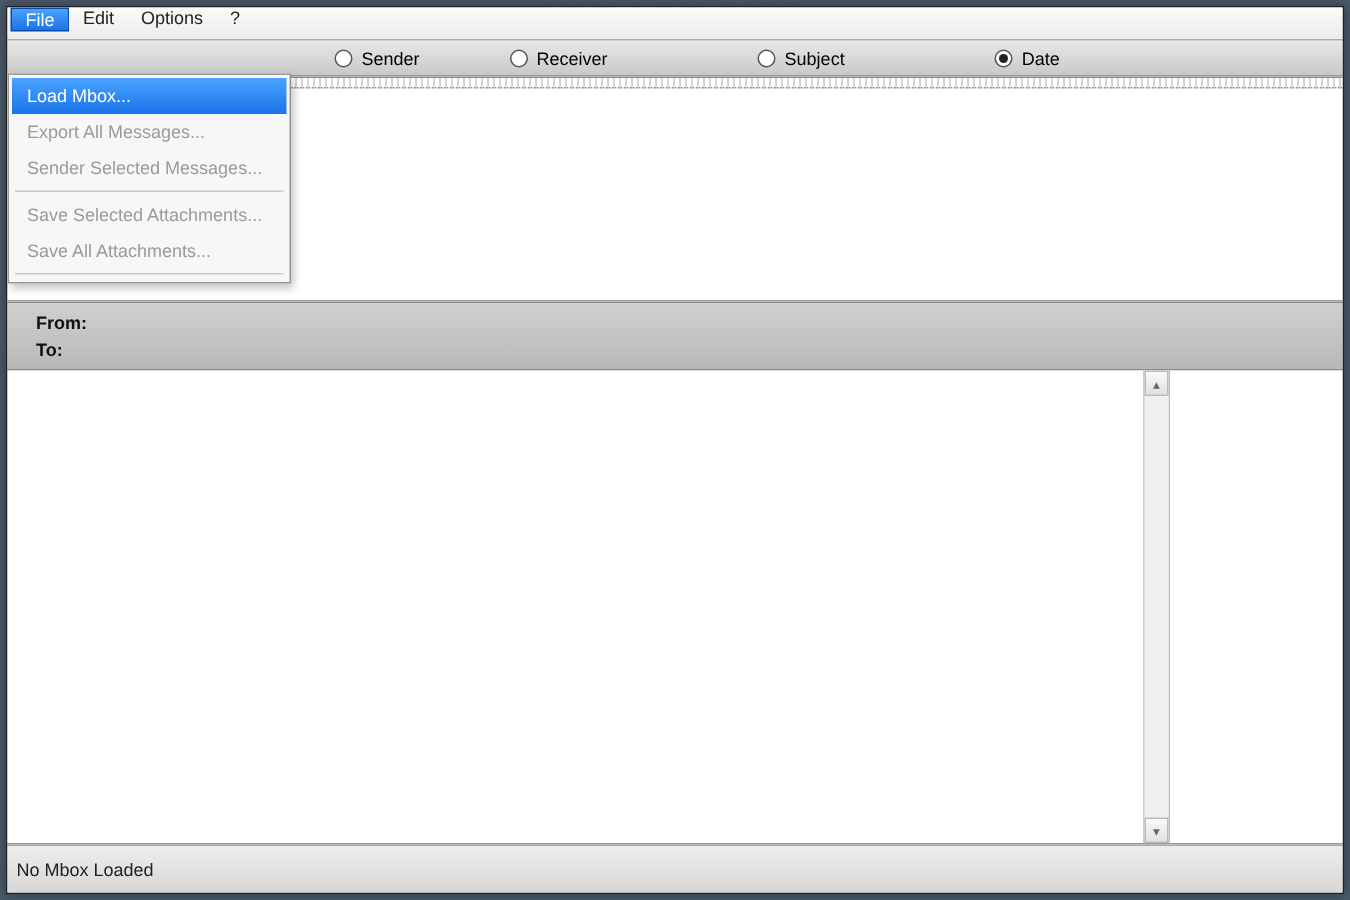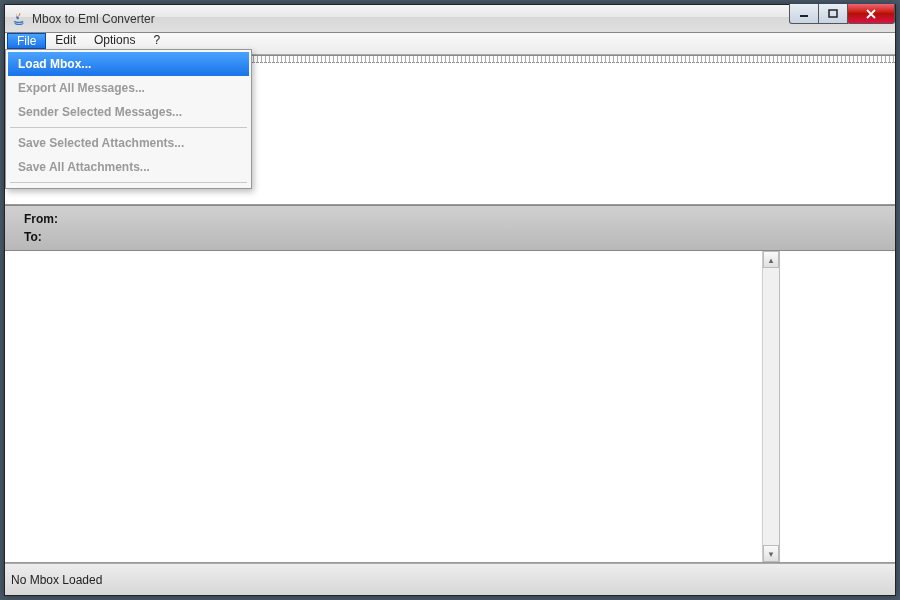--- a/index.html
+++ b/index.html
@@ -93,27 +93,26 @@
     }
     .menu-item.open {
       background: linear-gradient(to bottom,#4aa3ff,#1a73e8);
       color: #fff;
       border: 1px solid #0a4aa8;
     }
     .dropdown {
       position: absolute;
       top: 49px;
       left: 5px;
-      width: 247px;
+      width: 189px;
       background: #f7f7f7;
       border: 1px solid #979797;
       box-shadow: 2px 3px 6px rgba(0,0,0,0.25);
       z-index: 100;
       padding: 2px;
-      font-weight: bold;
     }
     .dd-item {
       padding: 5px 10px;
       color: #222;
       cursor: default;
     }
     .dd-item.highlight {
       background: linear-gradient(to bottom,#4aa3ff,#1a73e8);
       color: #fff;
     }
@@ -200,54 +199,46 @@
       color: #222;
     }
     .sender-col { margin-left: 210px; margin-right: 80px; }
   </style>
 </head>
 <body>
 
 <div class="window">
   <div class="watermark">SOFTPEDIA</div>
 
-  <div class="titlebar">
-    <span class="titlebar-icon">
-      <svg width="14" height="14" viewBox="0 0 14 14">
-          <path d="M4 2c2 2-1 3 1 5 1 1 2 0 2-1 0-2-3-1-3-4zM3 9c-2 0-2 2 4 2s5-2 3-2c0 1-6 1-7 0zM3 11c-1 0-1 2 4 2s5-2 4-2c0 1-7 1-8 0z" fill="#3a75c4"></path>
-          <path d="M7 1c1 1 0 2-1 3s0 2 1 2c-2-1 0-2 1-3s0-2-1-2z" fill="#e76f00"></path>
-        </svg>
-    </span>
-    <span class="titlebar-text">Mbox to Eml Converter</span>
-    <div class="win-controls">
-      <div class="win-btn min">
-        <svg width="10" height="10">
-            <rect x="1" y="6" width="8" height="2" fill="#222"></rect>
-          </svg>
-      </div>
-      <div class="win-btn max">
-        <svg width="10" height="10">
-            <rect x="1" y="1" width="8" height="7" fill="none" stroke="#222" stroke-width="1.5"></rect>
-          </svg>
-      </div>
-      <div class="win-btn close">
-        <svg width="12" height="10">
-            <path d="M2 1L10 9M10 1L2 9" stroke="#fff" stroke-width="1.8"></path>
-          </svg>
-      </div>
-    </div>
-  </div>
 
   <div class="menubar">
     <div class="menu-item open">File</div>
     <div class="menu-item">Edit</div>
     <div class="menu-item">Options</div>
     <div class="menu-item">?</div>
   </div>
 
+  <div class="toolbar-row">
+    <div class="radio-group sender-col">
+      <span class="radio-outer"></span>
+      <span>Sender</span>
+    </div>
+    <div class="radio-group">
+      <span class="radio-outer"></span>
+      <span>Receiver</span>
+    </div>
+    <div class="radio-group">
+      <span class="radio-outer"></span>
+      <span>Subject</span>
+    </div>
+    <div class="radio-group">
+      <span class="radio-outer sel"></span>
+      <span>Date</span>
+    </div>
+  </div>
 
   <div class="list-area">
     <div class="list-head"></div>
   </div>
 
   <div class="detail-header">
     <div>From:</div>
     <div>To:</div>
   </div>
 

